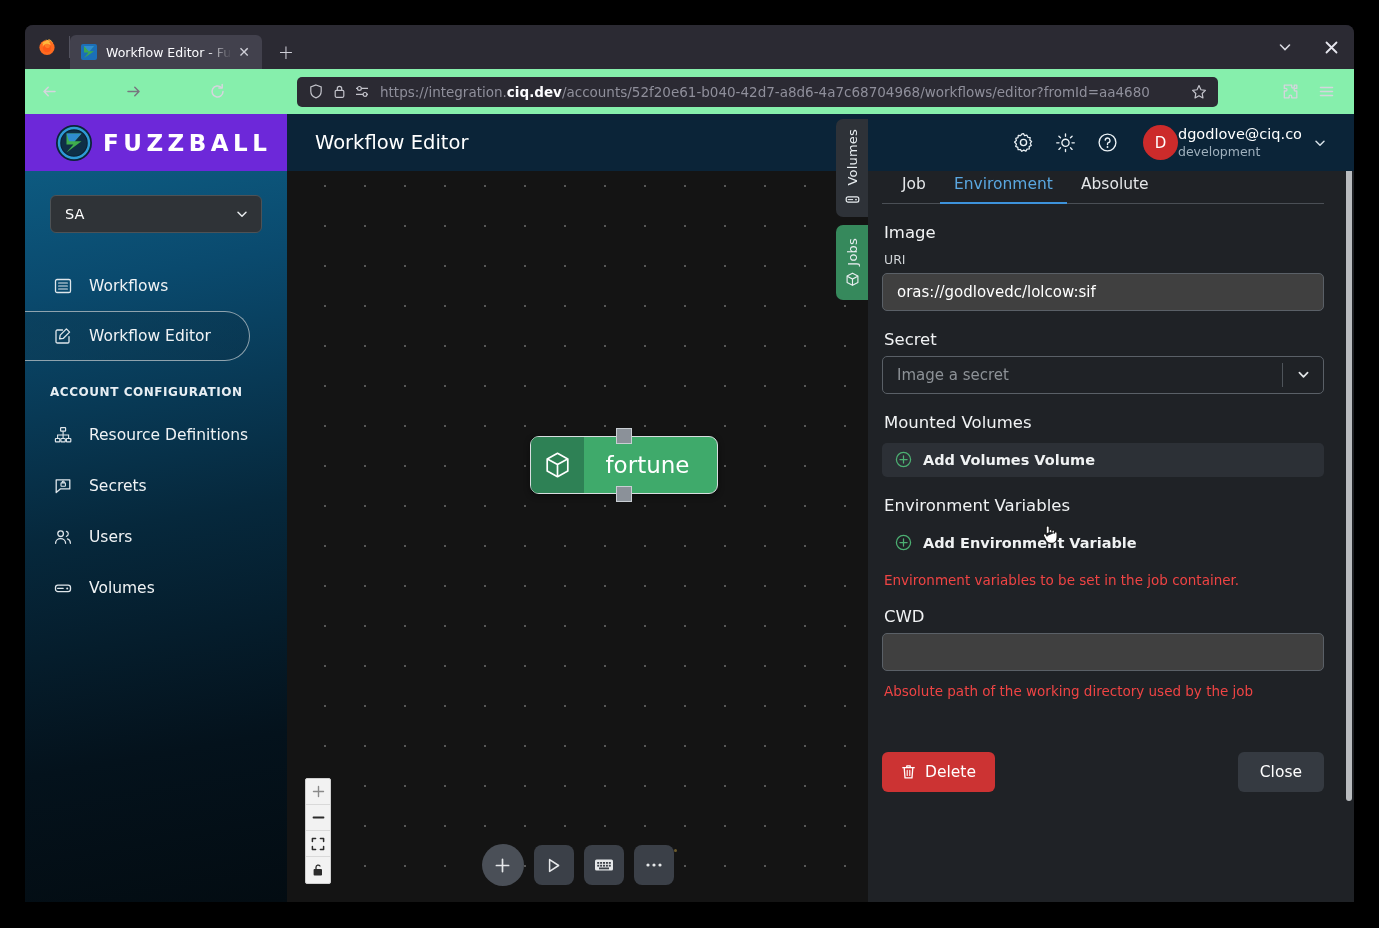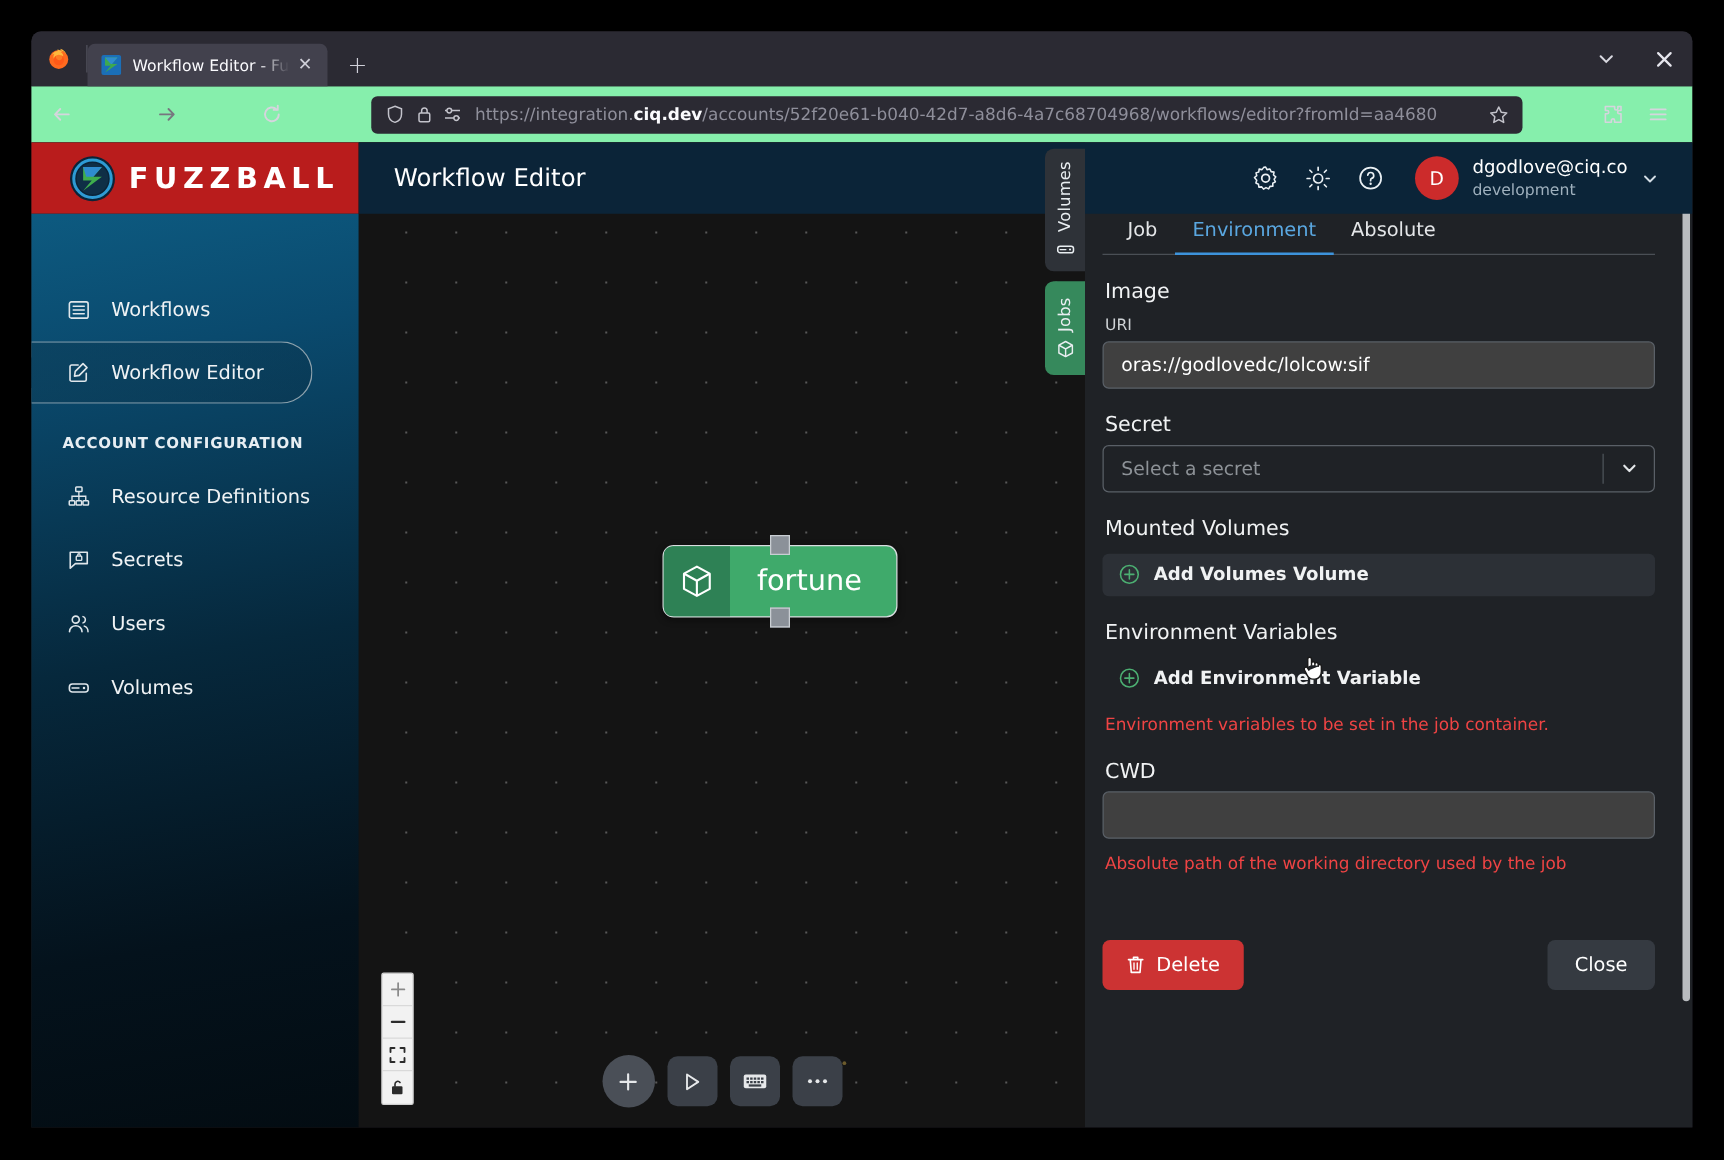--- a/index.html
+++ b/index.html
@@ -113,21 +113,21 @@
     position: relative;
     height: 788px;
     background: #121212;
     display: flex;
   }
 
   
   .leftcol { width: 262px; flex: 0 0 262px; position: relative; }
   .logobar {
     height: 57px;
-    background: #b91c1c;
+    background: #6d28d9;
     display: flex; align-items: center;
     padding-left: 30px;
   }
   .logo-mark { width: 38px; height: 38px; flex: 0 0 38px; }
   .logo-text {
     color: #ffffff; font-size: 23px; font-weight: 700;
     letter-spacing: 4.5px; margin-left: 10px;
   }
   .sidebar {
     height: 731px;
@@ -494,20 +494,28 @@
             <circle cx="19" cy="19" r="15" fill="none" stroke="#2e9bd4" stroke-width="2.4"></circle>
             <circle cx="19" cy="19" r="12.6" fill="#0f2f46"></circle>
             <path d="M11.5 9.5h15l-6.8 7.8h6.8L11.5 28.5l6.9-8.1h-6.9z" fill="#3fae4d"></path>
             <path d="M11.5 9.5h15l-6.8 7.8h-5.7z" fill="#2f8ccf"></path>
           </svg>
         </span>
         <span class="logo-text">FUZZBALL</span>
       </div>
 
       <div class="sidebar">
+        <div class="acct-select">
+          <span class="lbl">SA</span>
+          <span>
+            <svg width="14" height="14" viewBox="0 0 14 14">
+                <path d="M3 5.2l4 4 4-4" stroke="#e7eaec" stroke-width="1.5" fill="none" stroke-linecap="round" stroke-linejoin="round"></path>
+              </svg>
+          </span>
+        </div>
 
         <div class="nav-list">
           <div class="nav-item">
             <span class="ico">
               <svg width="18" height="18" viewBox="0 0 18 18">
                   <rect x="1.5" y="2.5" width="15" height="13" rx="1.6" stroke="#dfe6eb" stroke-width="1.3" fill="none"></rect>
                   <path d="M4.6 6h8.8M4.6 9h8.8M4.6 12h8.8" stroke="#dfe6eb" stroke-width="1.2" stroke-linecap="round"></path>
                 </svg>
             </span>
             <span>Workflows</span>
@@ -685,21 +693,21 @@
           <div class="t sel">Environment</div>
           <div class="t">Absolute</div>
         </div>
 
         <div class="sec-h">Image</div>
         <div class="field-label">URI</div>
         <div class="textbox">oras://godlovedc/lolcow:sif</div>
 
         <div class="sec-h">Secret</div>
         <div class="selectbox">
-          <span class="ph">Select a secret</span>
+          <span class="ph">Image a secret</span>
           <span class="divider"></span>
           <span class="chev">
             <svg width="15" height="15" viewBox="0 0 15 15">
                 <path d="M3.4 5.6l4.1 4.2 4.1-4.2" stroke="#e2e5e7" stroke-width="1.7" fill="none" stroke-linecap="round" stroke-linejoin="round"></path>
               </svg>
           </span>
         </div>
 
         <div class="sec-h">Mounted Volumes</div>
         <div class="add-row hl">
@@ -763,21 +771,21 @@
     </span>
     <span style="width:42px;height:34px;display:flex;align-items:center;justify-content:center;">
       <svg width="21" height="21" viewBox="0 0 21 21">
           <circle cx="10.5" cy="10.5" r="8.4" stroke="#eaf0f4" stroke-width="1.35" fill="none"></circle>
           <path d="M8.2 8.1a2.4 2.4 0 1 1 3.1 2.6c-.6.25-.8.7-.8 1.3v.5" stroke="#eaf0f4" stroke-width="1.35" fill="none" stroke-linecap="round"></path>
           <circle cx="10.5" cy="15" r=".95" fill="#eaf0f4"></circle>
         </svg>
     </span>
 
     <span style="width:35px;height:35px;border-radius:50%;background:#cc2b2b;color:#fff;display:flex;align-items:center;justify-content:center;font-size:15px;margin-left:14px;">D</span>
-    <span style="margin-left:11px;line-height:1.22;">
+    <span style="line-height:1.22;">
       <span style="display:block;color:#fff;font-size:14.5px;">dgodlove@ciq.co</span>
       <span style="display:block;color:#9fb0bd;font-size:12.5px;">development</span>
     </span>
     <span style="width:28px;height:28px;display:flex;align-items:center;justify-content:center;margin-left:4px;">
       <svg width="14" height="14" viewBox="0 0 14 14">
           <path d="M3 5.2l4 4 4-4" stroke="#d3dde5" stroke-width="1.5" fill="none" stroke-linecap="round" stroke-linejoin="round"></path>
         </svg>
     </span>
   </div>
 

